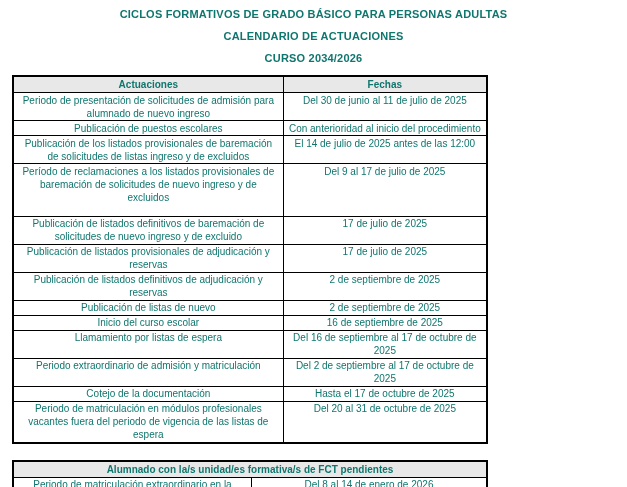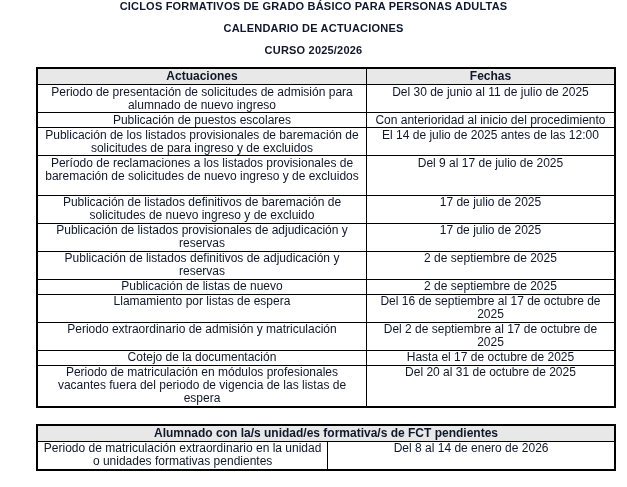--- a/index.html
+++ b/index.html
@@ -2,38 +2,39 @@
 <html><head>
 <meta charset="utf-8">
 <style>
   * { margin: 0; padding: 0; box-sizing: border-box; }
   html, body { background: #ffffff; }
   .page {
     position: relative;
     width: 627px;
     height: 487px;
     background: #ffffff;
-    color: #0f172a;
+    color: #0f766e;
     font-family: "Liberation Sans", sans-serif;
+    padding-top: 8px;
     overflow: hidden;
   }
   .title {
     text-align: center;
     font-weight: bold;
     font-size: 11px;
     line-height: 12px;
     letter-spacing: 0.2px;
   }
   .title + .title { margin-top: 10px; }
   .doc-table {
-    width: 580px;
-    margin-left: 36px;
+    width: 476px;
+    margin-left: 12px;
     border-collapse: collapse;
     table-layout: fixed;
-    font-size: 12px;
+    font-size: 10px;
     line-height: 13px;
   }
   .main-table { margin-top: 11px; }
   .fct-table  { margin-top: 16px; }
   .doc-table, .doc-table th, .doc-table td {
     border: 1px solid #000000;
   }
   .doc-table { border-width: 2px; }
   .doc-table th {
     background: #e8e8e8;
@@ -52,21 +53,21 @@
   .fct-table col.c1 { width: 50.3%; }
   .fct-table col.c2 { width: 49.7%; }
 </style>
 </head>
 <body>
 
 <div class="page">
 
   <div class="title">CICLOS FORMATIVOS DE GRADO BÁSICO PARA PERSONAS ADULTAS</div>
   <div class="title">CALENDARIO DE ACTUACIONES</div>
-  <div class="title">CURSO 2025/2026</div>
+  <div class="title">CURSO 2034/2026</div>
 
   <table class="doc-table main-table">
     <colgroup>
         <col class="c1">
         <col class="c2">
       </colgroup>
     <thead>
       <tr>
         <th>Actuaciones</th>
         <th>Fechas</th>
@@ -75,21 +76,21 @@
     <tbody id="main-rows">
         <tr>
           <td>Periodo de presentación de solicitudes de admisión para alumnado de nuevo ingreso</td>
           <td>Del 30 de junio al 11 de julio de 2025</td>
         </tr>
         <tr>
           <td>Publicación de puestos escolares</td>
           <td>Con anterioridad al inicio del procedimiento</td>
         </tr>
         <tr>
-          <td>Publicación de los listados provisionales de baremación de solicitudes de para ingreso y de excluidos</td>
+          <td>Publicación de los listados provisionales de baremación de solicitudes de listas ingreso y de excluidos</td>
           <td>El 14 de julio de 2025 antes de las 12:00</td>
         </tr>
         <tr class="tall">
           <td>Período de reclamaciones a los listados provisionales de baremación de solicitudes de nuevo ingreso y de excluidos</td>
           <td>Del 9 al 17 de julio de 2025</td>
         </tr>
         <tr>
           <td>Publicación de listados definitivos de baremación de solicitudes de nuevo ingreso y de excluido</td>
           <td>17 de julio de 2025</td>
         </tr>
@@ -97,20 +98,24 @@
           <td>Publicación de listados provisionales de adjudicación y reservas</td>
           <td>17 de julio de 2025</td>
         </tr>
         <tr>
           <td>Publicación de listados definitivos de adjudicación y reservas</td>
           <td>2 de septiembre de 2025</td>
         </tr>
         <tr>
           <td>Publicación de listas de nuevo</td>
           <td>2 de septiembre de 2025</td>
+        </tr>
+        <tr>
+          <td>Inicio del curso escolar</td>
+          <td>16 de septiembre de 2025</td>
         </tr>
         <tr>
           <td>Llamamiento por listas de espera</td>
           <td>Del 16 de septiembre al 17 de octubre de 2025</td>
         </tr>
         <tr>
           <td>Periodo extraordinario de admisión y matriculación</td>
           <td>Del 2 de septiembre al 17 de octubre de 2025</td>
         </tr>
         <tr>

